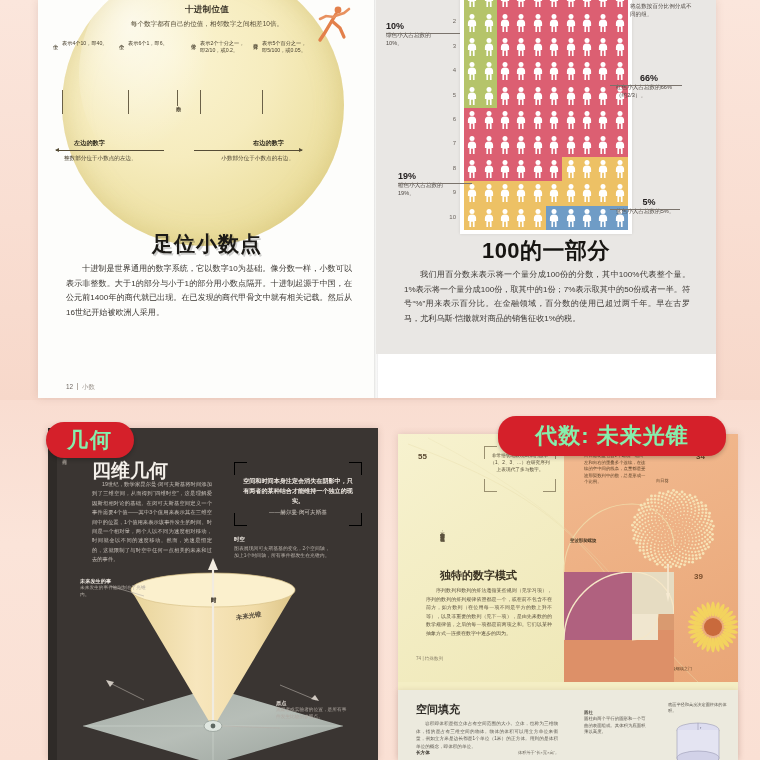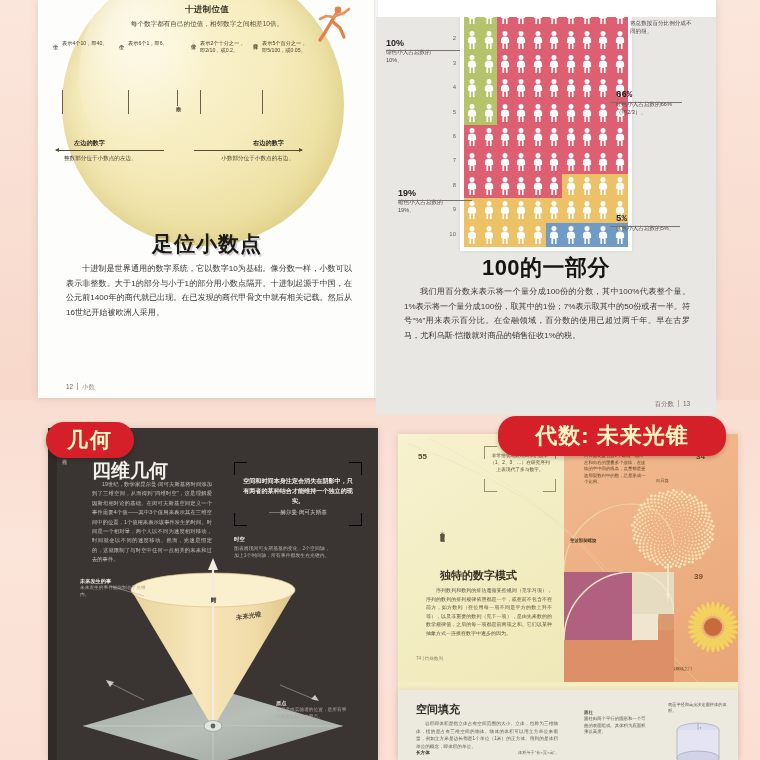--- a/index.html
+++ b/index.html
@@ -14,21 +14,21 @@
   
   .bg-top{position:absolute;left:0;top:0;width:760px;height:400px;
     background:linear-gradient(180deg,#fbe6dc 0%,#f9ded2 55%,#f7d8ca 100%);}
   .bg-bottom{position:absolute;left:0;top:400px;width:760px;height:360px;
     background:linear-gradient(180deg,#f9ddd1 0%,#fbe4d9 40%,#fae0d4 100%);}
 
   
   .spread-top{position:absolute;left:38px;top:0;width:678px;height:398px;
     background:#ffffff;box-shadow:0 0 8px rgba(120,80,70,.16);}
   .page-left{position:absolute;left:0;top:0;width:338px;height:398px;background:#fdfdfb;overflow:hidden;}
-  .page-right{position:absolute;left:338px;top:0;width:340px;height:398px;background:#e9e7e4;overflow:hidden;margin-top:17px;}
+  .page-right{position:absolute;left:338px;top:0;width:340px;height:354px;background:#e9e7e4;overflow:hidden;}
   .gutter{position:absolute;left:336px;top:0;width:4px;height:398px;
     background:linear-gradient(90deg,rgba(0,0,0,.10),rgba(0,0,0,.02),rgba(0,0,0,.07));}
 
   
   .coin-wrap{position:absolute;left:24px;top:-36px;width:282px;height:282px;}
   .coin{position:absolute;inset:0;border-radius:50%;
     background:radial-gradient(circle at 38% 32%,#fbf4d2 0%,#f6ecbe 40%,#ecdf9f 72%,#e3d285 100%);
     box-shadow:inset 0 0 28px rgba(190,165,80,.35);}
   .coin-ridge{position:absolute;inset:-4px;border-radius:50%;
     background:repeating-conic-gradient(#ddcc7c 0deg 1.4deg,#f3e9bd 1.4deg 2.8deg);
@@ -86,32 +86,32 @@
   .pcell{position:relative;}
   .fig{position:absolute;left:50%;top:50%;transform:translate(-50%,-50%);width:11px;height:19px;}
   .rownums{position:absolute;left:62px;top:-18px;width:18px;height:252px;}
   .rownum{position:absolute;right:0;font-size:6px;color:#6d6660;text-align:right;width:18px;}
 
   .anno{position:absolute;font-size:5.6px;line-height:8px;color:#4d4742;}
   .anno .pct{font-size:9px;font-weight:bold;color:#242020;display:block;margin-bottom:1px;}
   .anno.left{text-align:left;width:60px;}
   .anno.right{text-align:left;width:66px;}
   .anno .rule{position:absolute;height:1px;background:#7a736c;}
-  .anno .pctr{display:block;text-align:left;font-family:Liberation Mono, monospace;}
+  .anno .pctr{display:block;text-align:center;}
 
   .head-right{position:absolute;left:0;right:0;top:236px;text-align:center;
     font-size:22px;font-weight:bold;color:#171512;letter-spacing:.5px;}
   .body-right{position:absolute;left:28px;right:26px;top:268px;
     font-size:8.1px;line-height:14.6px;color:#3c3834;text-align:justify;text-indent:16px;}
   .folio-right{position:absolute;right:26px;top:383px;font-size:6.4px;color:#6f6862;}
 
   
   .panel-geo{position:absolute;left:48px;top:428px;width:330px;height:332px;
     background:#3a3532;box-shadow:0 0 7px rgba(110,70,60,.2);overflow:hidden;}
-  .badge{position:absolute;z-index:6;background:#d5202a;color:#fef9c3;border-radius:18px;
+  .badge{position:absolute;z-index:6;background:#d5202a;color:#86efac;border-radius:18px;
     display:flex;align-items:center;justify-content:center;font-weight:bold;
     box-shadow:0 2px 4px rgba(0,0,0,.22);}
   .badge-geo{left:46px;top:422px;width:88px;height:36px;font-size:21px;letter-spacing:2px;}
   .badge-alg{left:498px;top:416px;width:228px;height:40px;font-size:22px;letter-spacing:1px;}
 
   .geo-edge{position:absolute;left:0;top:0;width:9px;height:332px;background:#2f2b28;}
   .geo-vtext{position:absolute;left:11px;top:28px;width:8px;height:90px;
     font-size:4.6px;line-height:6px;color:#9a938c;writing-mode:vertical-rl;text-orientation:upright;}
   .geo-h{position:absolute;left:44px;top:30px;font-size:19px;font-weight:bold;color:#f4f0ea;}
   .geo-body{position:absolute;left:44px;top:52px;width:120px;

